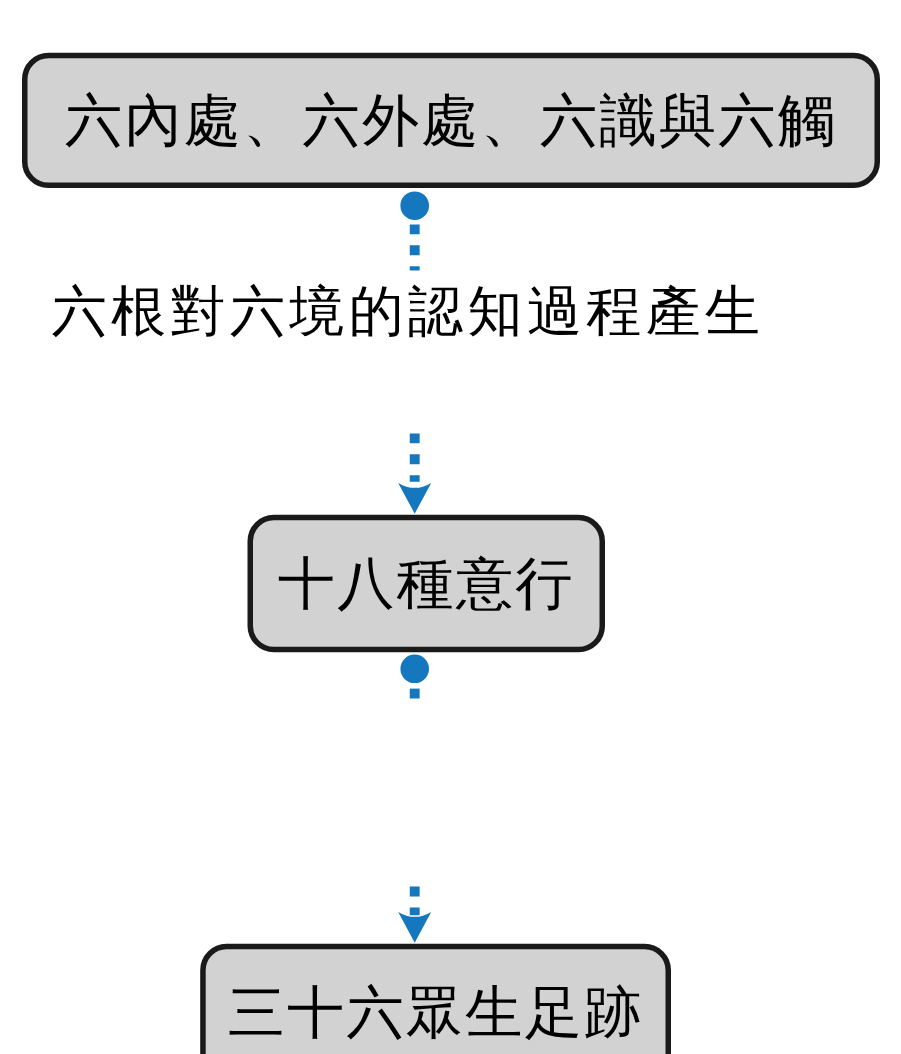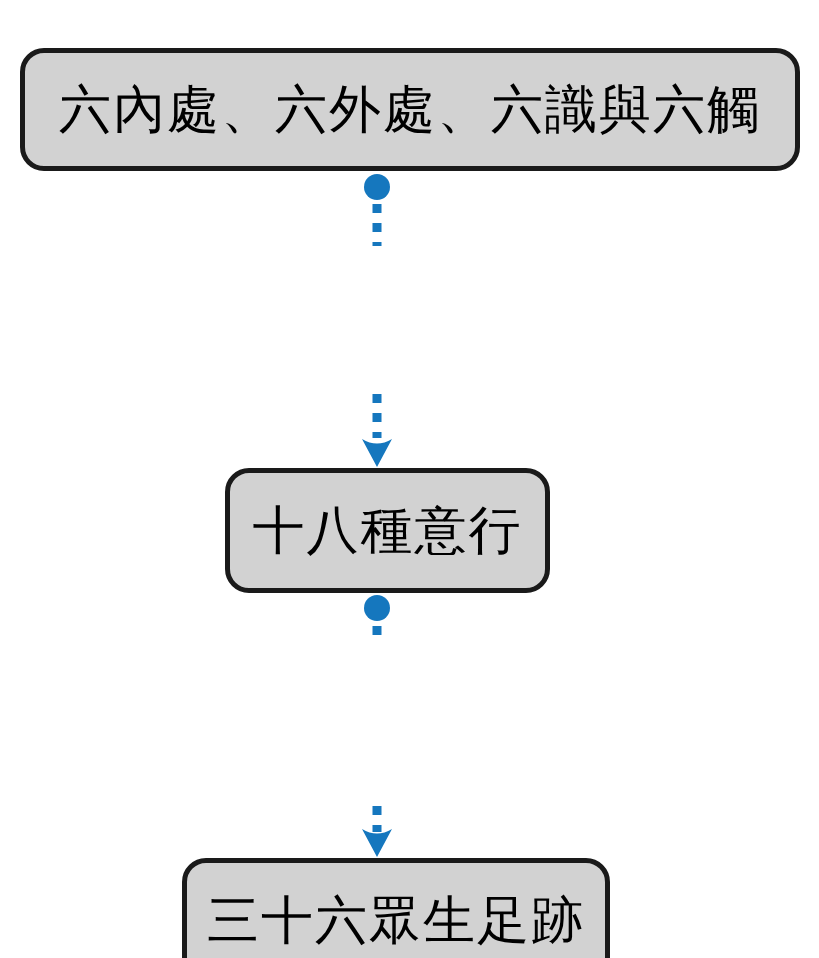--- a/index.html
+++ b/index.html
@@ -82,20 +82,21 @@
 
   <div class="node-box box-2">
     <span>十八種意行</span>
   </div>
 
   <div class="node-box box-3">
     <span>三十六眾生足跡</span>
   </div>
 
   <div class="edge-label edge-label-1">
+    <div>六根對六境的認知過程產生</div>
   </div>
 
 
   <svg class="connector-layer" viewBox="0 0 819 958" xmlns="http://www.w3.org/2000/svg" aria-hidden="true">
 
     <circle class="conn-dot" cx="377" cy="151" r="13"></circle>
     <line class="conn-dash" x1="377" y1="168" x2="377" y2="210"></line>
     <line class="conn-dash" x1="377" y1="358" x2="377" y2="402"></line>
     <path class="conn-arrowhead" d="M 377 431 L 362 403 Q 377 412 392 403 Z"></path>
 

